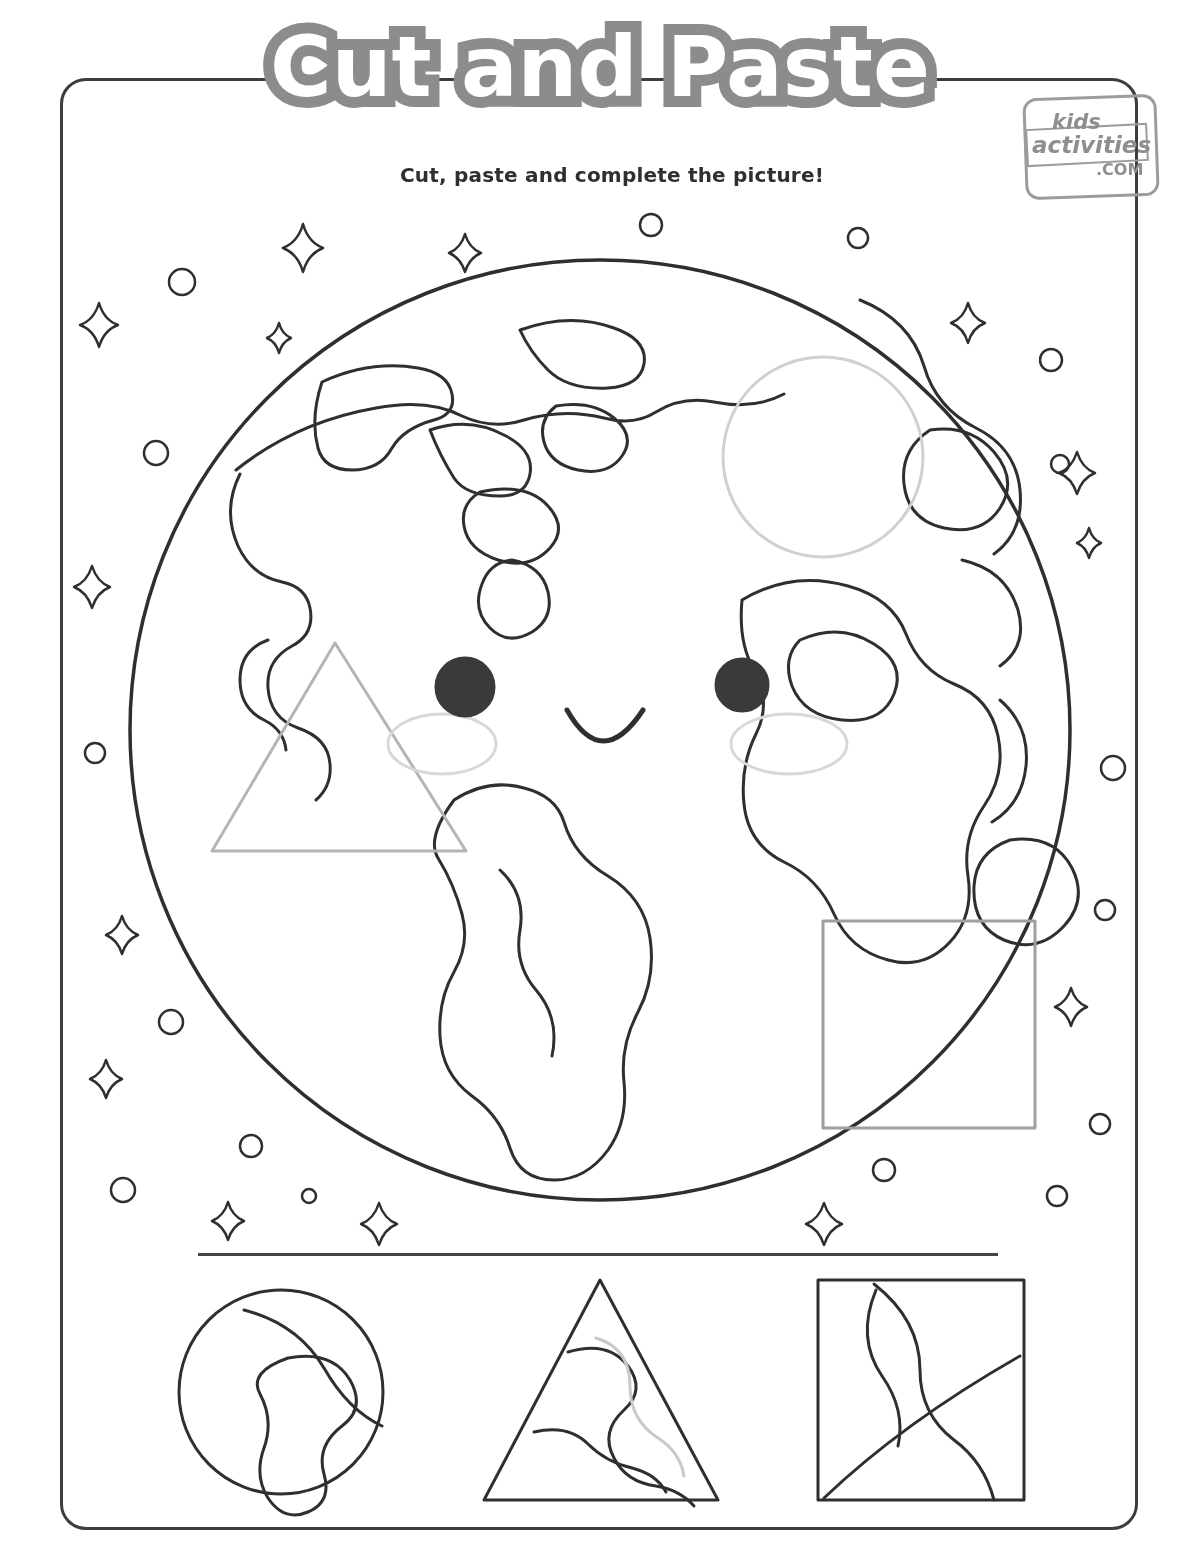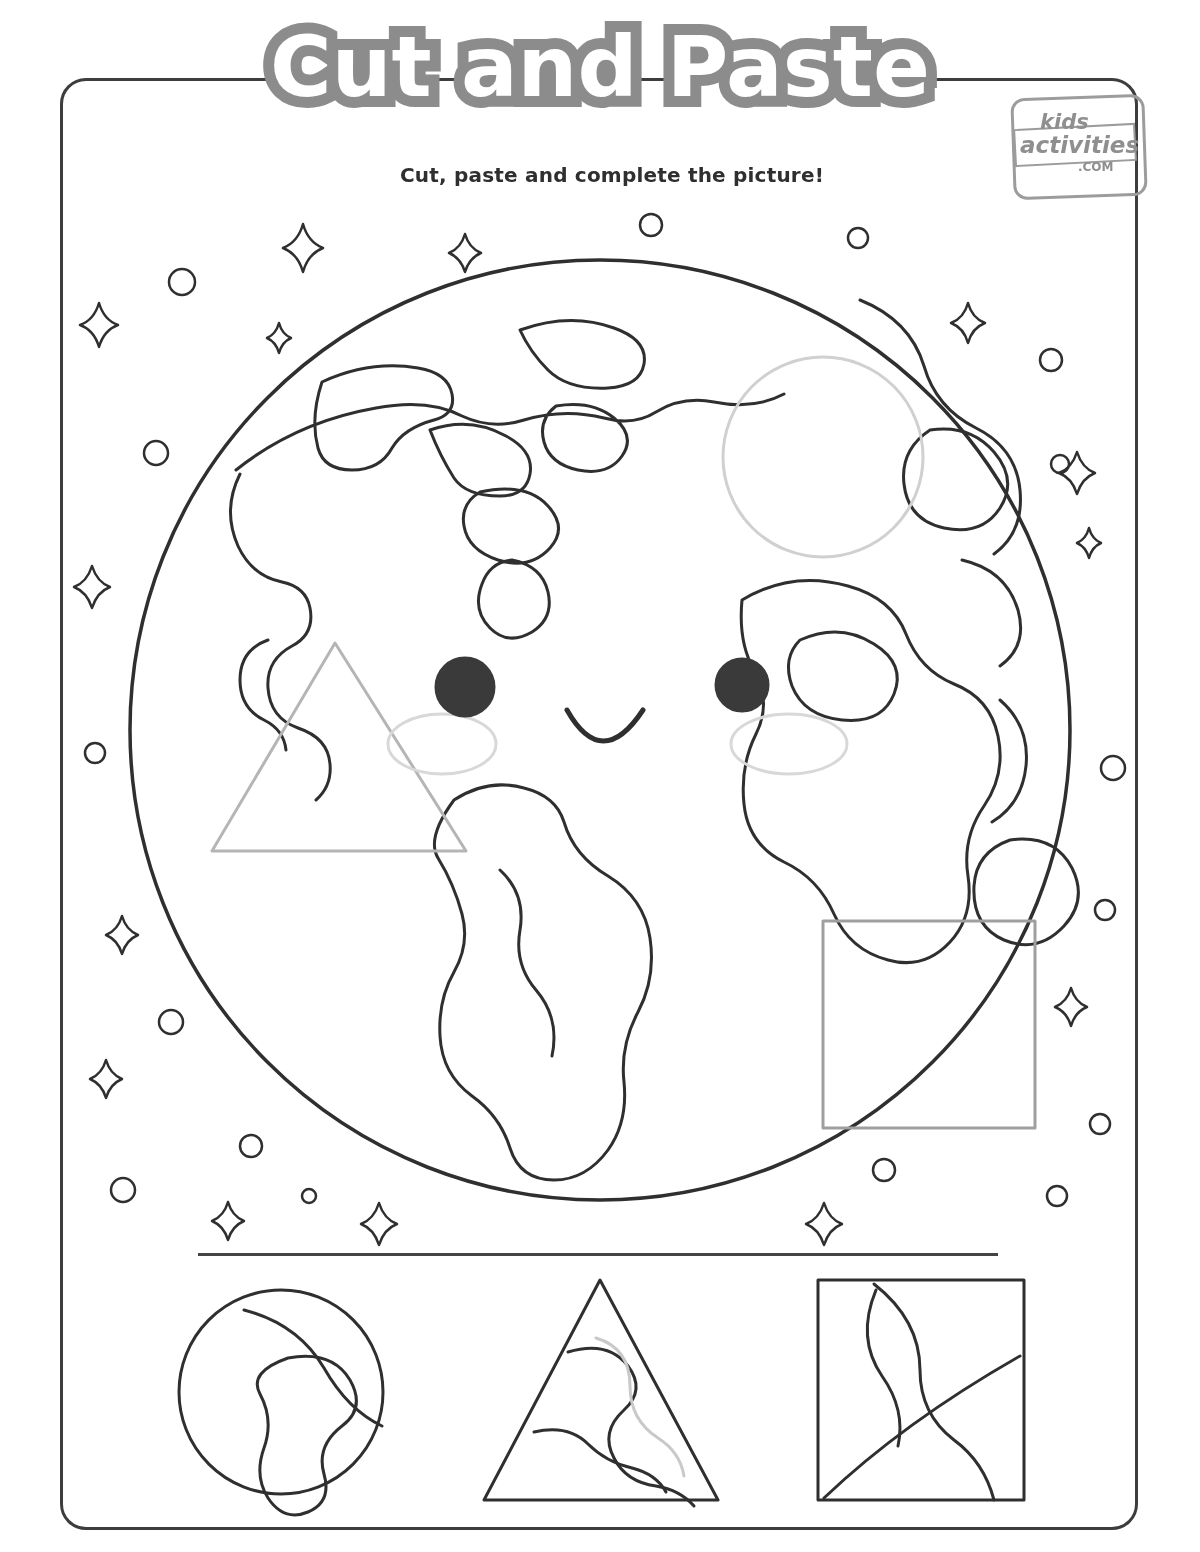--- a/index.html
+++ b/index.html
@@ -76,33 +76,33 @@
     color: #2f2f2f;
     letter-spacing: 0.2px;
     padding-left: 24px;
   }
 
   
   .logo {
     position: absolute;
     right: 62px;
     top: 96px;
-    width: 126px;
+    width: 114px;
     height: 100px;
     text-decoration: underline;
   }
   .logo .l1, .logo .l2, .logo .l3 {
     position: absolute;
     font-family: "DejaVu Sans", sans-serif;
     color: #8f8f8f;
     font-weight: bold;
   }
   .logo .l1 { left: 28px; top: 14px; font-size: 21px; font-style: italic; }
   .logo .l2 { left: 8px; top: 36px; font-size: 23px; font-style: italic; }
-  .logo .l3 { left: 66px; top: 64px; font-size: 12px; }
+  .logo .l3 { left: 72px; top: 64px; font-size: 16px; }
   .logo .box {
     position: absolute;
     left: 2px; top: 30px;
     width: 118px; height: 34px;
     border: 2px solid #9c9c9c;
     transform: rotate(-3deg);
   }
   .logo .ring {
     position: absolute;
     left: 0; top: 0;

